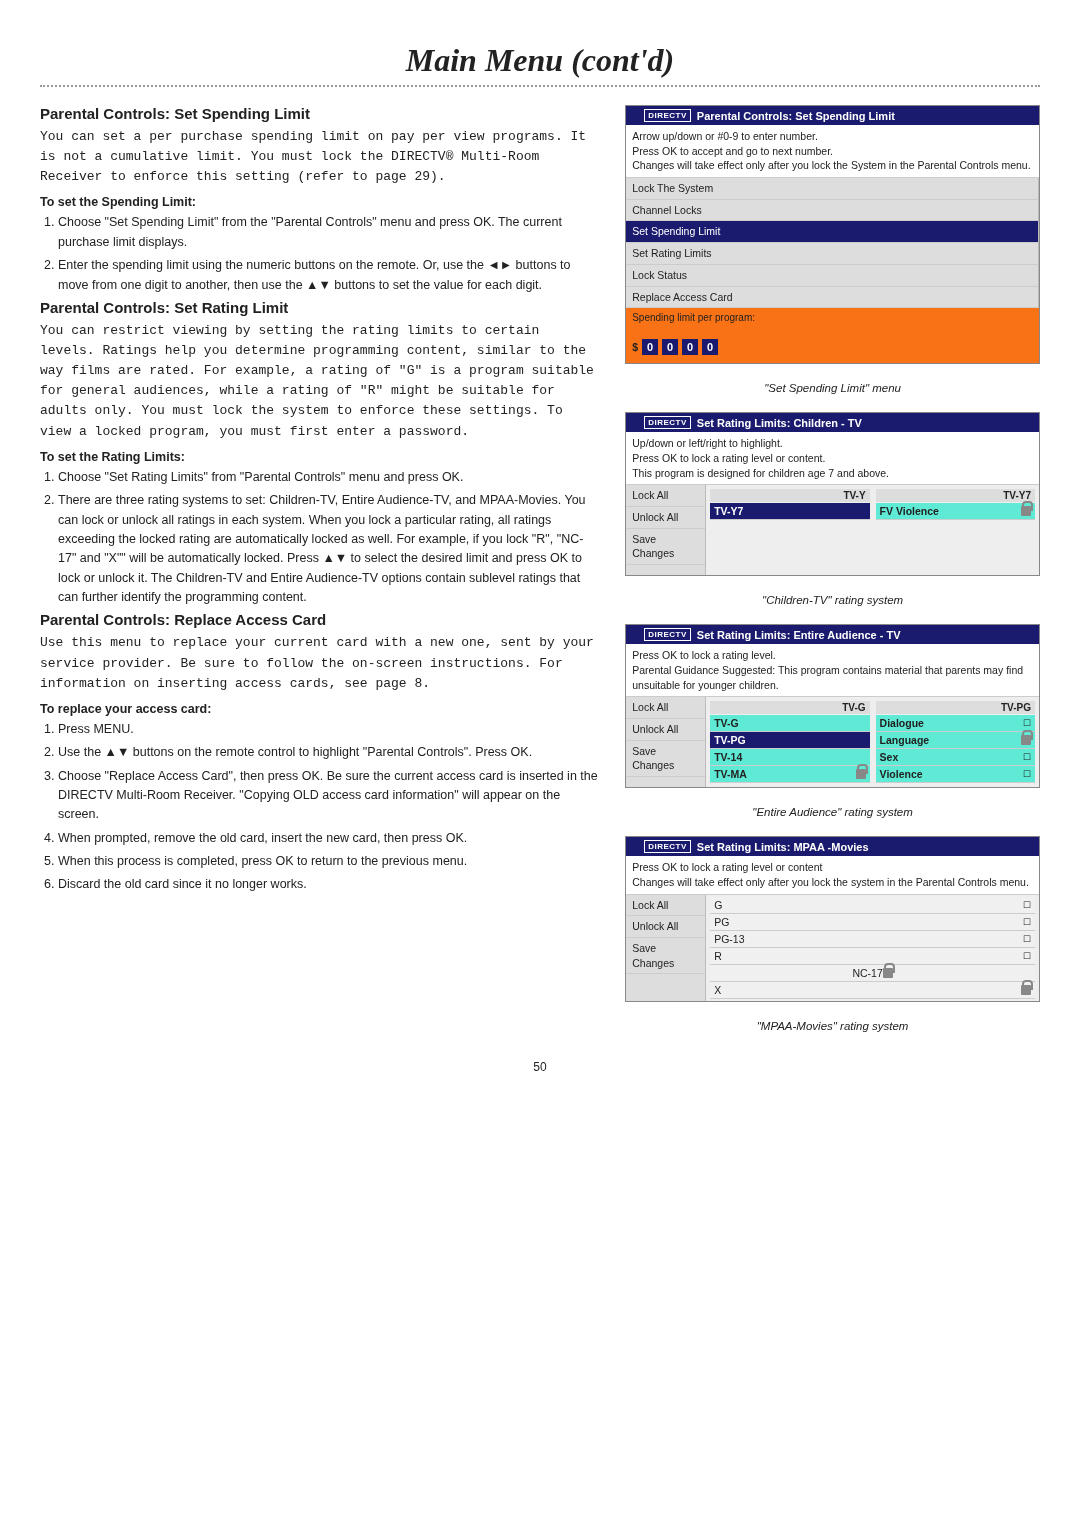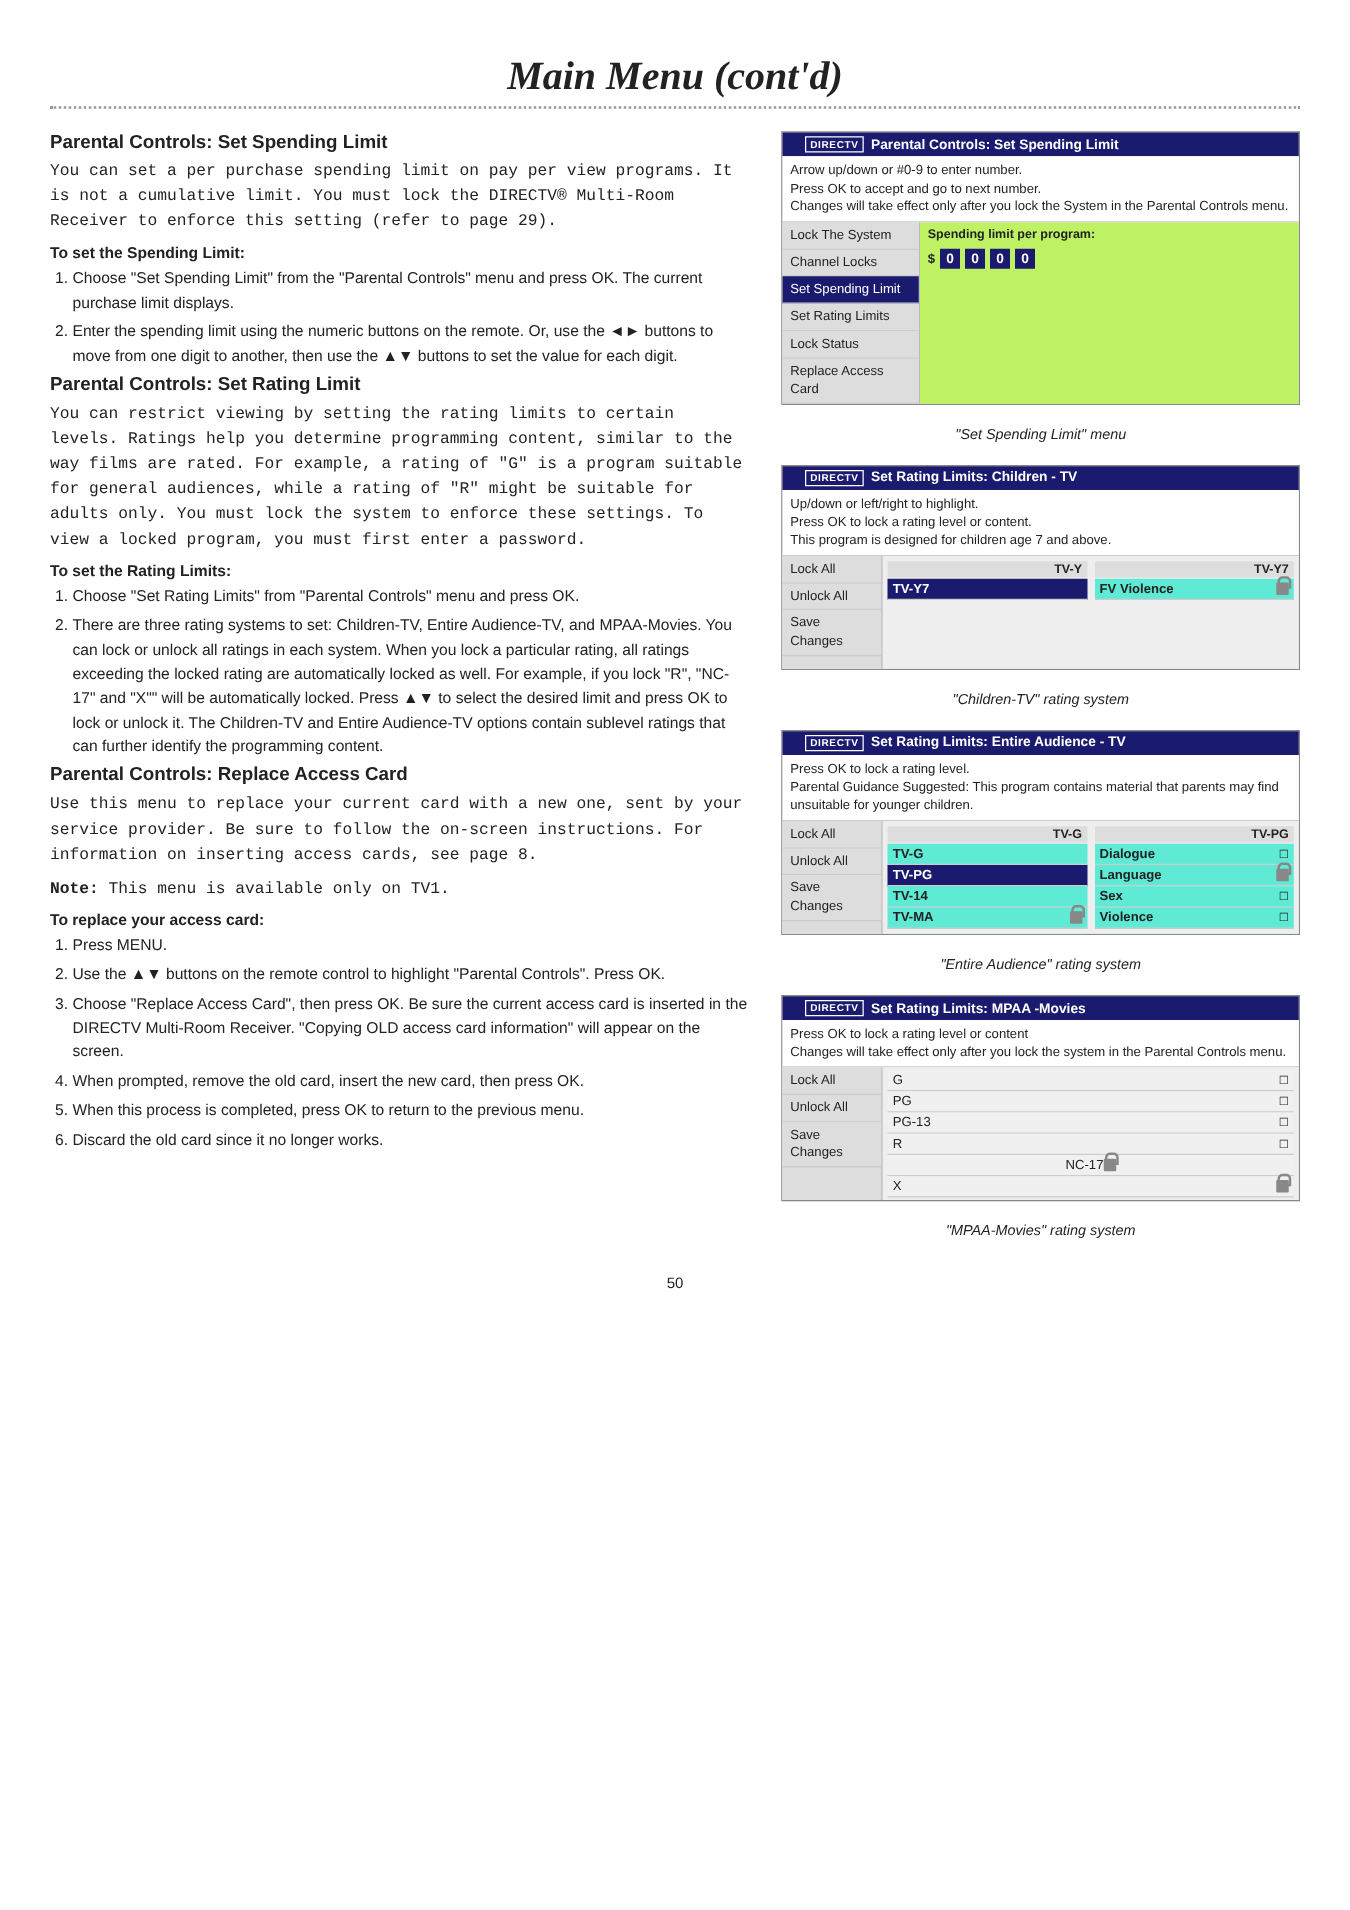--- a/index.html
+++ b/index.html
@@ -98,21 +98,22 @@
     }
     .screen-instructions {
       padding: 4px 6px;
       font-size: 10.5px;
       line-height: 1.4;
       background: #fff;
       border-bottom: 1px solid #ccc;
     }
     .screen-body {
       display: flex;
-      background: #bef264;
+      background: #f97316;
+      flex-direction: column;
     }
     .screen-menu {
       flex: 0 0 110px;
       background: #ddd;
       border-right: 1px solid #bbb;
     }
     .screen-menu-item {
       padding: 3px 6px;
       font-size: 10.5px;
       line-height: 1.4;
@@ -142,22 +143,22 @@
       width: 16px;
       height: 16px;
       display: inline-flex;
       align-items: center;
       justify-content: center;
       font-size: 11px;
       font-weight: bold;
     }
     .spending-label {
       font-size: 10px;
-      font-weight: bold;
-      margin-bottom: 2px;
+      font-weight: normal;
+      margin-bottom: 12px;
     }
 
     
     .rating-screen-body {
       display: flex;
       background: #eee;
       min-height: 90px;
     }
     .rating-left-menu {
       flex: 0 0 80px;
@@ -284,21 +285,20 @@
         <div class="sub-heading">To set the Rating Limits:</div>
         <ol>
           <li>Choose "Set Rating Limits" from "Parental Controls" menu and press OK.</li>
           <li>There are three rating systems to set: Children-TV, Entire Audience-TV, and MPAA-Movies. You can lock or unlock all ratings in each system. When you lock a particular rating, all ratings exceeding the locked rating are automatically locked as well. For example, if you lock "R", "NC-17" and "X"" will be automatically locked. Press ▲▼ to select the desired limit and press OK to lock or unlock it. The Children-TV and Entire Audience-TV options contain sublevel ratings that can further identify the programming content.</li>
         </ol>
       </div>
 
       <div>
         <div class="section-title">Parental Controls: Replace Access Card</div>
         <p>Use this menu to replace your current card with a new one, sent by your service provider. Be sure to follow the on-screen instructions. For information on inserting access cards, see page 8.</p>
-        <p><span class="note-bold">Note:</span> This menu is available only on TV1.</p>
         <div class="sub-heading">To replace your access card:</div>
         <ol>
           <li>Press MENU.</li>
           <li>Use the ▲▼ buttons on the remote control to highlight "Parental Controls". Press OK.</li>
           <li>Choose "Replace Access Card", then press OK. Be sure the current access card is inserted in the DIRECTV Multi-Room Receiver. "Copying OLD access card information" will appear on the screen.</li>
           <li>When prompted, remove the old card, insert the new card, then press OK.</li>
           <li>When this process is completed, press OK to return to the previous menu.</li>
           <li>Discard the old card since it no longer works.</li>
         </ol>
       </div>

